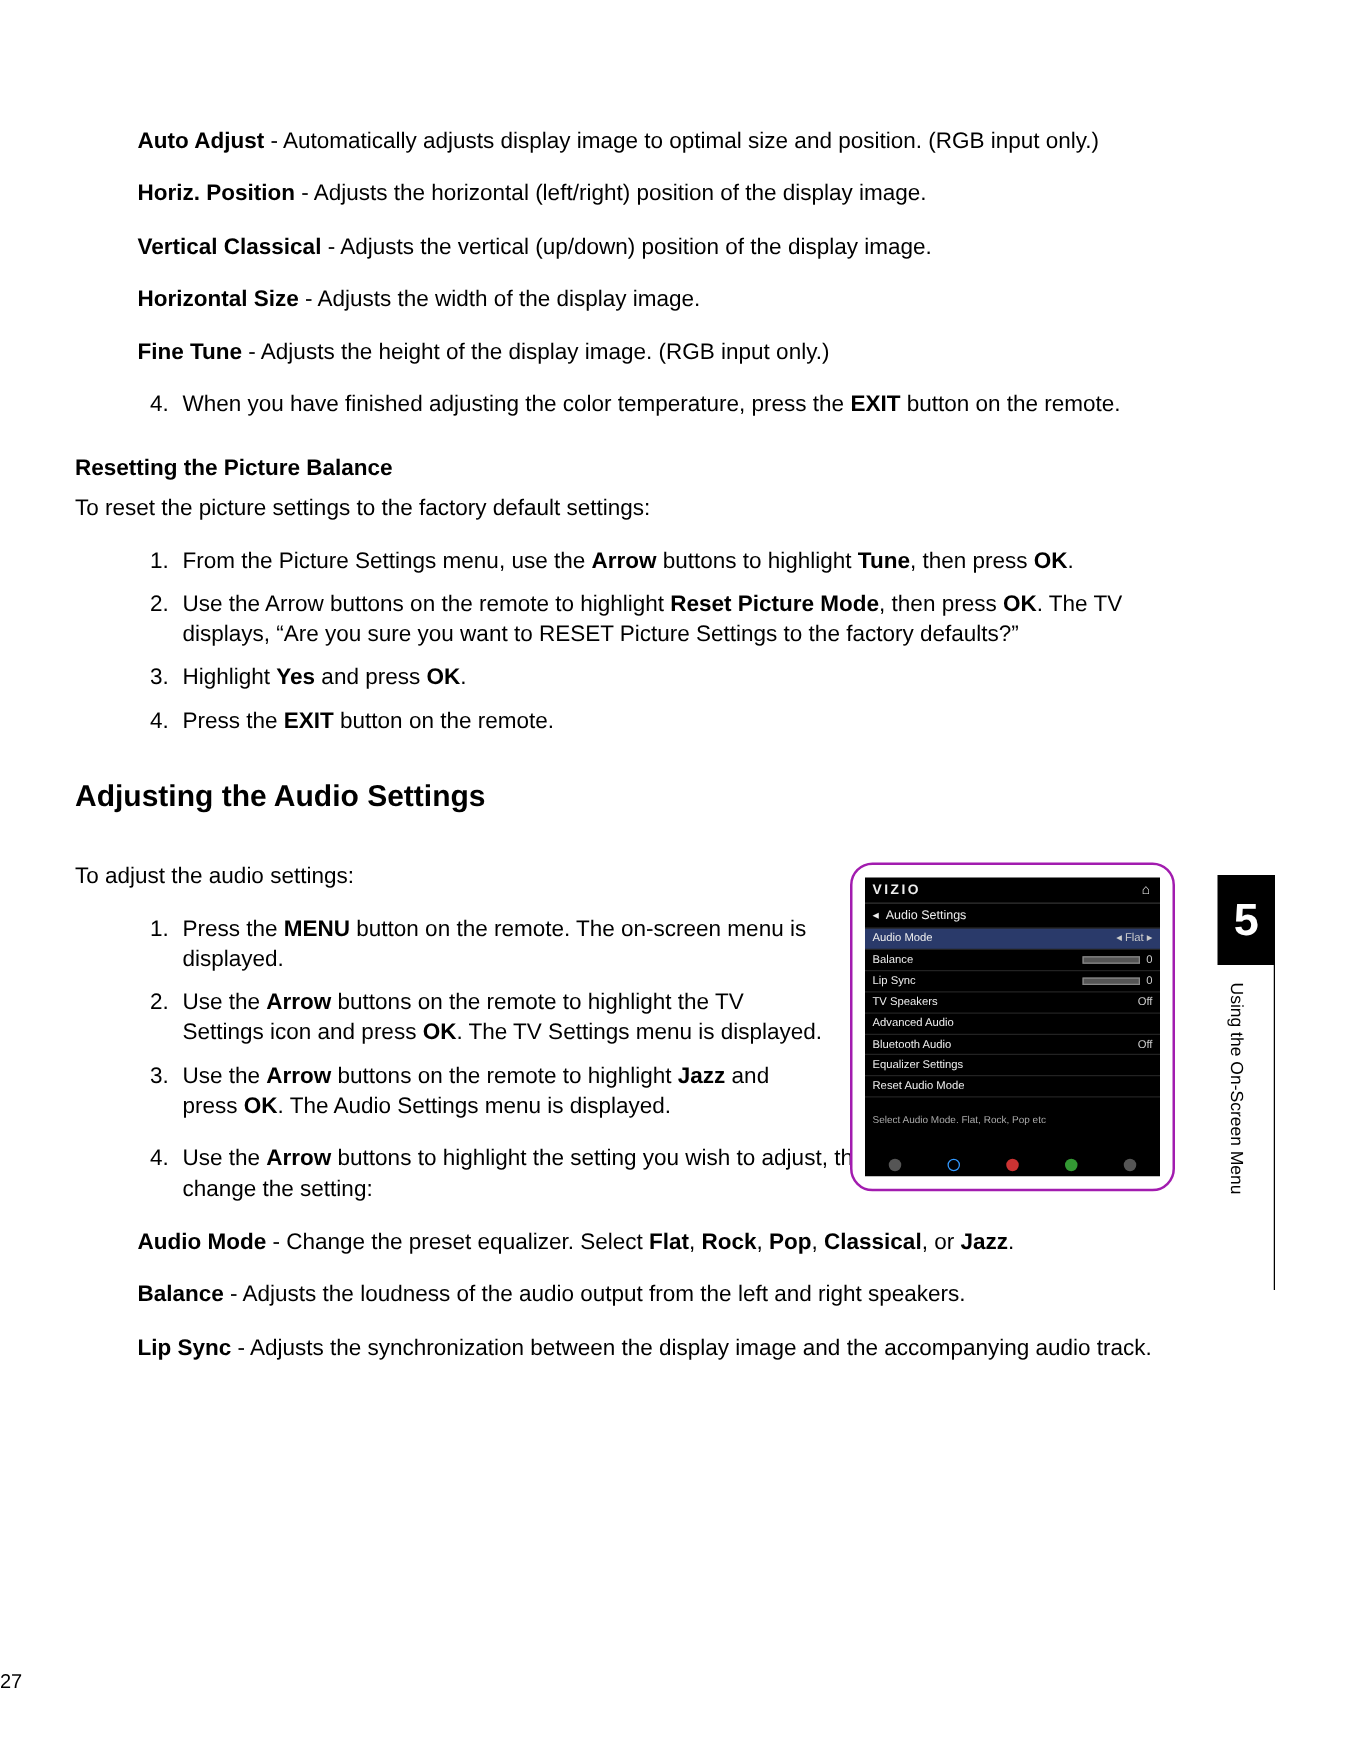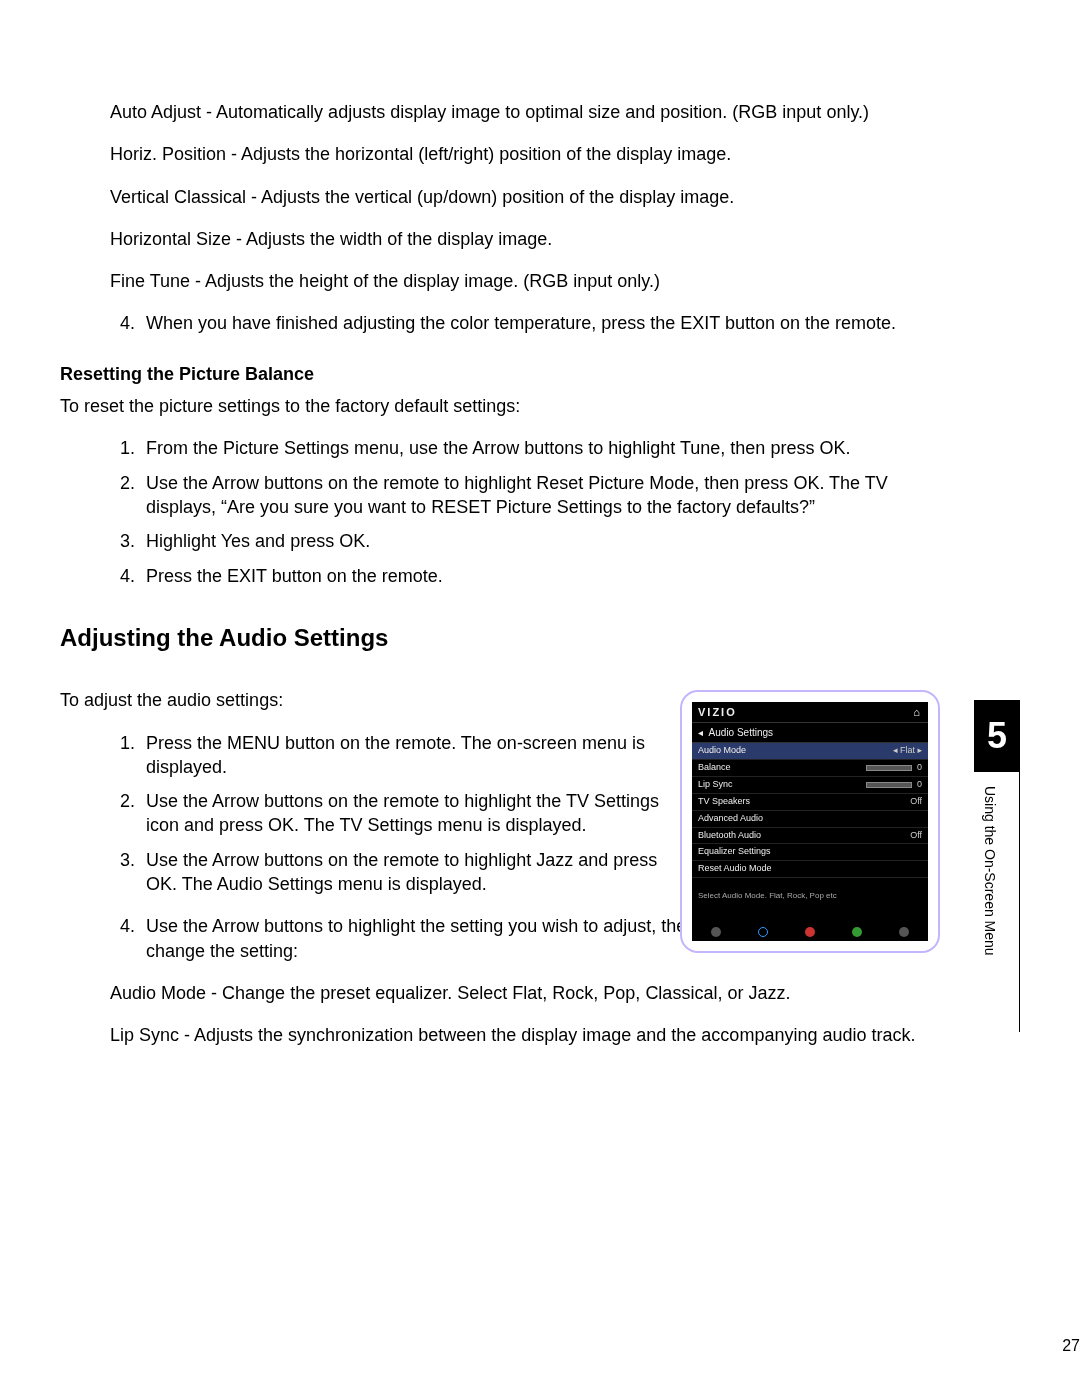--- a/index.html
+++ b/index.html
@@ -5,30 +5,30 @@
   * { box-sizing: border-box; margin: 0; padding: 0; }
   html, body { width: 1080px; height: 1397px; background: #fff; font-family: Arial, Helvetica, sans-serif; color: #000; font-size: 18px; line-height: 1.35; }
   .page { position: relative; width: 1080px; height: 1397px; padding: 100px 60px 60px 60px; }
   .indent-block { margin-left: 50px; margin-bottom: 18px; }
   .para { margin-bottom: 18px; }
   ol.steps { list-style: decimal; margin-left: 80px; margin-bottom: 18px; }
   ol.steps > li { padding-left: 6px; margin-bottom: 10px; }
   ol.steps.narrow { width: 520px; }
   .sub-head { font-weight: bold; margin-top: 26px; margin-bottom: 8px; }
   h2.section { font-size: 24px; font-weight: bold; margin-top: 34px; margin-bottom: 34px; }
-  b { font-weight: normal; }
-  .page-no { position: absolute; bottom: 40px; left: 0; width: 1080px; text-align: right; font-size: 16px; margin-top: 14px; }
+  b { font-weight: bold; }
+  .page-no { position: absolute; bottom: 40px; left: 0; width: 1080px; text-align: left; font-size: 16px; margin-top: 14px; }
 
   
   .side-tab { position: absolute; right: 60px; top: 700px; width: 46px; }
   .tab-black { background: #000; color: #fff; font-size: 36px; font-weight: bold; width: 46px; height: 72px; display: flex; align-items: center; justify-content: center; }
   .tab-label { writing-mode: vertical-rl; font-size: 14px; padding-top: 14px; height: 260px; display: flex; align-items: center; justify-content: flex-start; border-right: 1px solid #000; width: 46px; padding-right: 14px; }
 
   
-  .shot { position: absolute; right: 140px; top: 690px; width: 260px; border: 2px solid #c4b5fd; border-radius: 18px; padding: 10px; background: #fff; }
+  .shot { position: absolute; right: 140px; top: 690px; width: 260px; border: 2px solid #a21caf; border-radius: 18px; padding: 10px; background: #fff; }
   .shot-inner { background: #000; color: #eee; font-size: 10px; line-height: 1.1; }
   .shot-head { display: flex; justify-content: space-between; align-items: center; padding: 4px 6px; border-bottom: 1px solid #333; letter-spacing: 2px; font-weight: bold; font-size: 11px; }
   .shot-title { padding: 4px 6px; border-bottom: 1px solid #333; font-size: 10px; }
   .shot-row { display: flex; justify-content: space-between; align-items: center; padding: 3px 6px; border-bottom: 1px solid #222; font-size: 9px; }
   .shot-row.sel { background: #2a3a6a; }
   .bar { display: inline-block; width: 46px; height: 6px; background: #555; vertical-align: middle; margin-right: 2px; border: 1px solid #888; }
   .val { color: #ccc; }
   .shot-hint { padding: 14px 6px 20px; font-size: 8px; color: #aaa; }
   .shot-foot { display: flex; justify-content: space-around; padding: 6px 0 4px; font-size: 10px; color: #888; }
   .dot { width: 10px; height: 10px; border-radius: 50%; display: inline-block; }
@@ -73,20 +73,21 @@
       <li>Press the <b>MENU</b> button on the remote. The on-screen menu is displayed.</li>
       <li>Use the <b>Arrow</b> buttons on the remote to highlight the TV Settings icon and press <b>OK</b>. The TV Settings menu is displayed.</li>
       <li>Use the <b>Arrow</b> buttons on the remote to highlight <b>Jazz</b> and press <b>OK</b>. The Audio Settings menu is displayed.</li>
     </ol>
   <ol class="steps" start="4">
     <li id="audio-step4">Use the <b>Arrow</b> buttons to highlight the setting you wish to adjust, then press <b>Left/Right Arrow</b> to change the setting:</li>
   </ol>
 
   <div id="audio-defs">
       <div class="indent-block"><b>Audio Mode</b> - Change the preset equalizer. Select <b>Flat</b>, <b>Rock</b>, <b>Pop</b>, <b>Classical</b>, or <b>Jazz</b>.</div>
+      <div class="indent-block"><b>Balance</b> - Adjusts the loudness of the audio output from the left and right speakers.</div>
       <div class="indent-block"><b>Lip Sync</b> - Adjusts the synchronization between the display image and the accompanying audio track.</div>
     </div>
 
   <div class="shot">
     <div class="shot-inner">
       <div class="shot-head">
         <span>VIZIO</span>
         <span>⌂</span>
       </div>
       <div class="shot-title">

